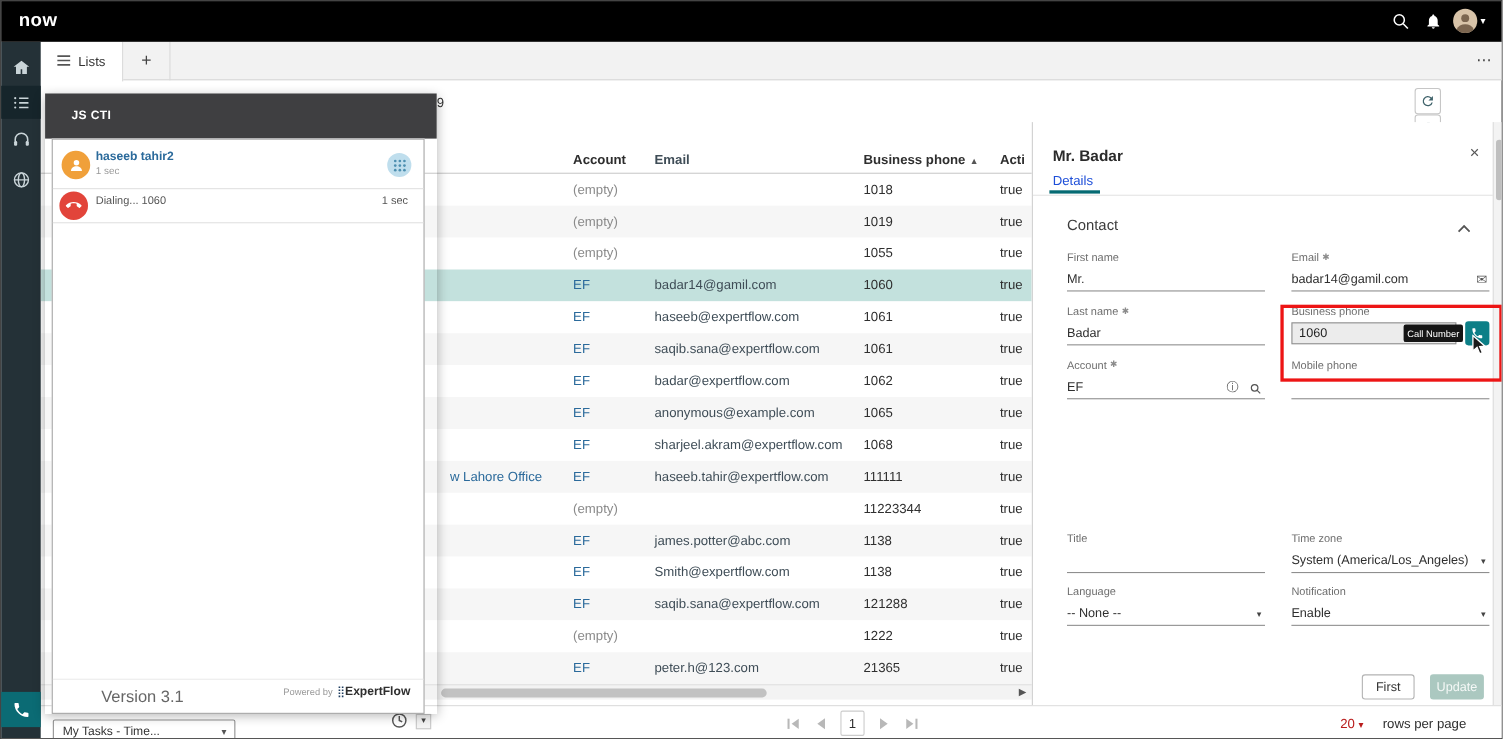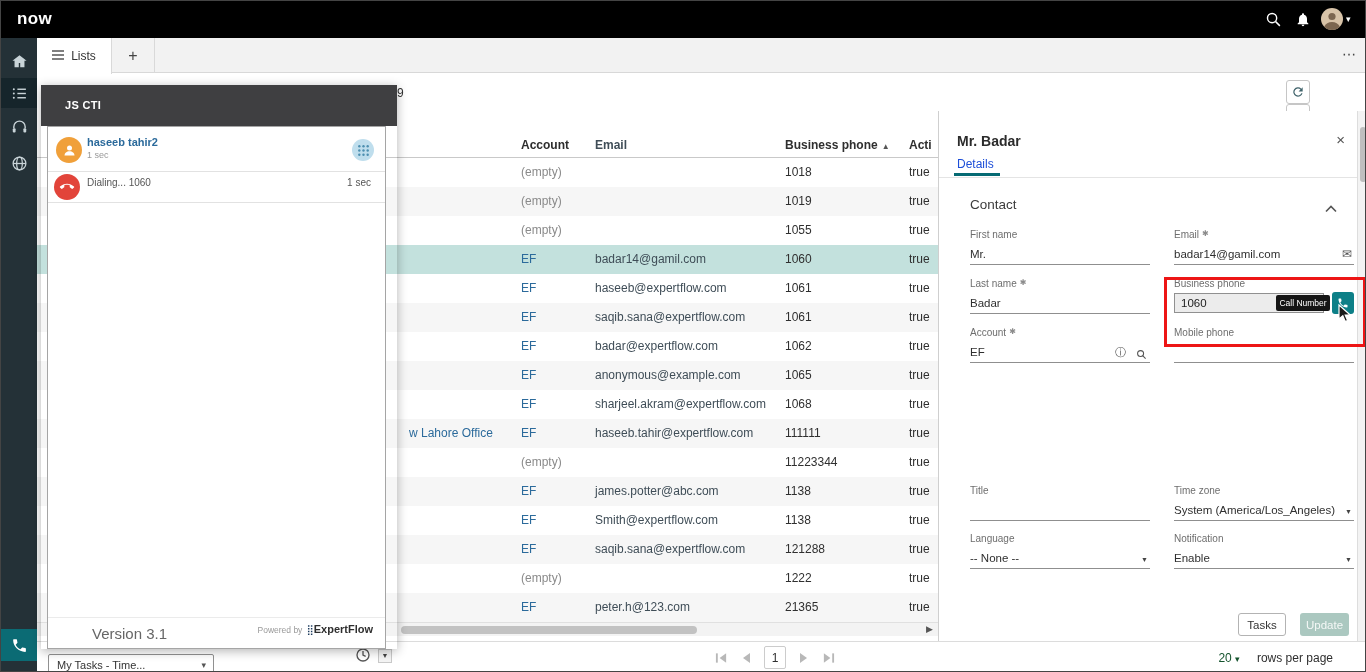--- a/index.html
+++ b/index.html
@@ -102,21 +102,21 @@
                 font-size:11.5px; color:#f4f8f6; font-family:inherit; }
 
   
   #bottombar { position:absolute; left:36px; top:640px; width:1330px; height:32px; background:#fff;
                border-top:1px solid #dcdcdc; z-index:1; }
   .pager { position:absolute; left:678px; top:4px; display:flex; align-items:center; gap:13px; }
   .pgicon { cursor:pointer; display:flex; }
   .pgbox { width:22px; height:23px; border:1px solid #ccc; border-radius:2px; text-align:center;
            line-height:23px; font-size:12px; color:#2f2f2f; background:#fff; }
   .rpp { position:absolute; right:34px; top:9px; font-size:12px; color:#2f2f2f; }
-  .rpp-val { color:#14532d; margin-right:14px; cursor:pointer; }
+  .rpp-val { color:#b91c1c; margin-right:14px; cursor:pointer; }
   .rpp-caret { font-size:9px; }
 
   #tasksBox { position:absolute; left:47px; top:653px; width:166px; height:24px; background:#fff;
               border:1px solid #919191; border-radius:2px; z-index:8; font-size:11px; color:#333;
               line-height:21px; padding-left:8px; }
   #tasksBox .tcaret { position:absolute; right:7px; top:0; font-size:9px; color:#555; }
   #clockBtn { position:absolute; left:354px; top:646px; z-index:8; cursor:pointer; }
   #miniScroll { position:absolute; left:377px; top:648px; width:14px; height:14px; background:#f4f4f4;
                 border:1px solid #c9c9c9; z-index:8; font-size:7px; color:#444; text-align:center; line-height:12px; }
 
@@ -438,21 +438,21 @@
     <div class="fld colL r5">
       <div class="flabel"><span>Language</span></div>
       <div class="fval"><span>-- None --</span><span class="fcaret">▼</span></div>
     </div>
     <div class="fld colR r5">
       <div class="flabel"><span>Notification</span></div>
       <div class="fval"><span>Enable</span><span class="fcaret">▼</span></div>
     </div>
 
     <div class="rp-actions">
-      <button class="btn-cancel">Tasks</button>
+      <button class="btn-cancel">First</button>
       <button class="btn-update">Update</button>
     </div>
   </aside>
 
   <div id="bottombar">
     <div class="pager">
       <span class="pgicon">
           <svg width="13" height="12" viewBox="0 0 14 12" fill="#b8b8b8">
             <rect x="1" y="1" width="2" height="10"></rect>
             <path d="M12 1 5 6l7 5z"></path>

